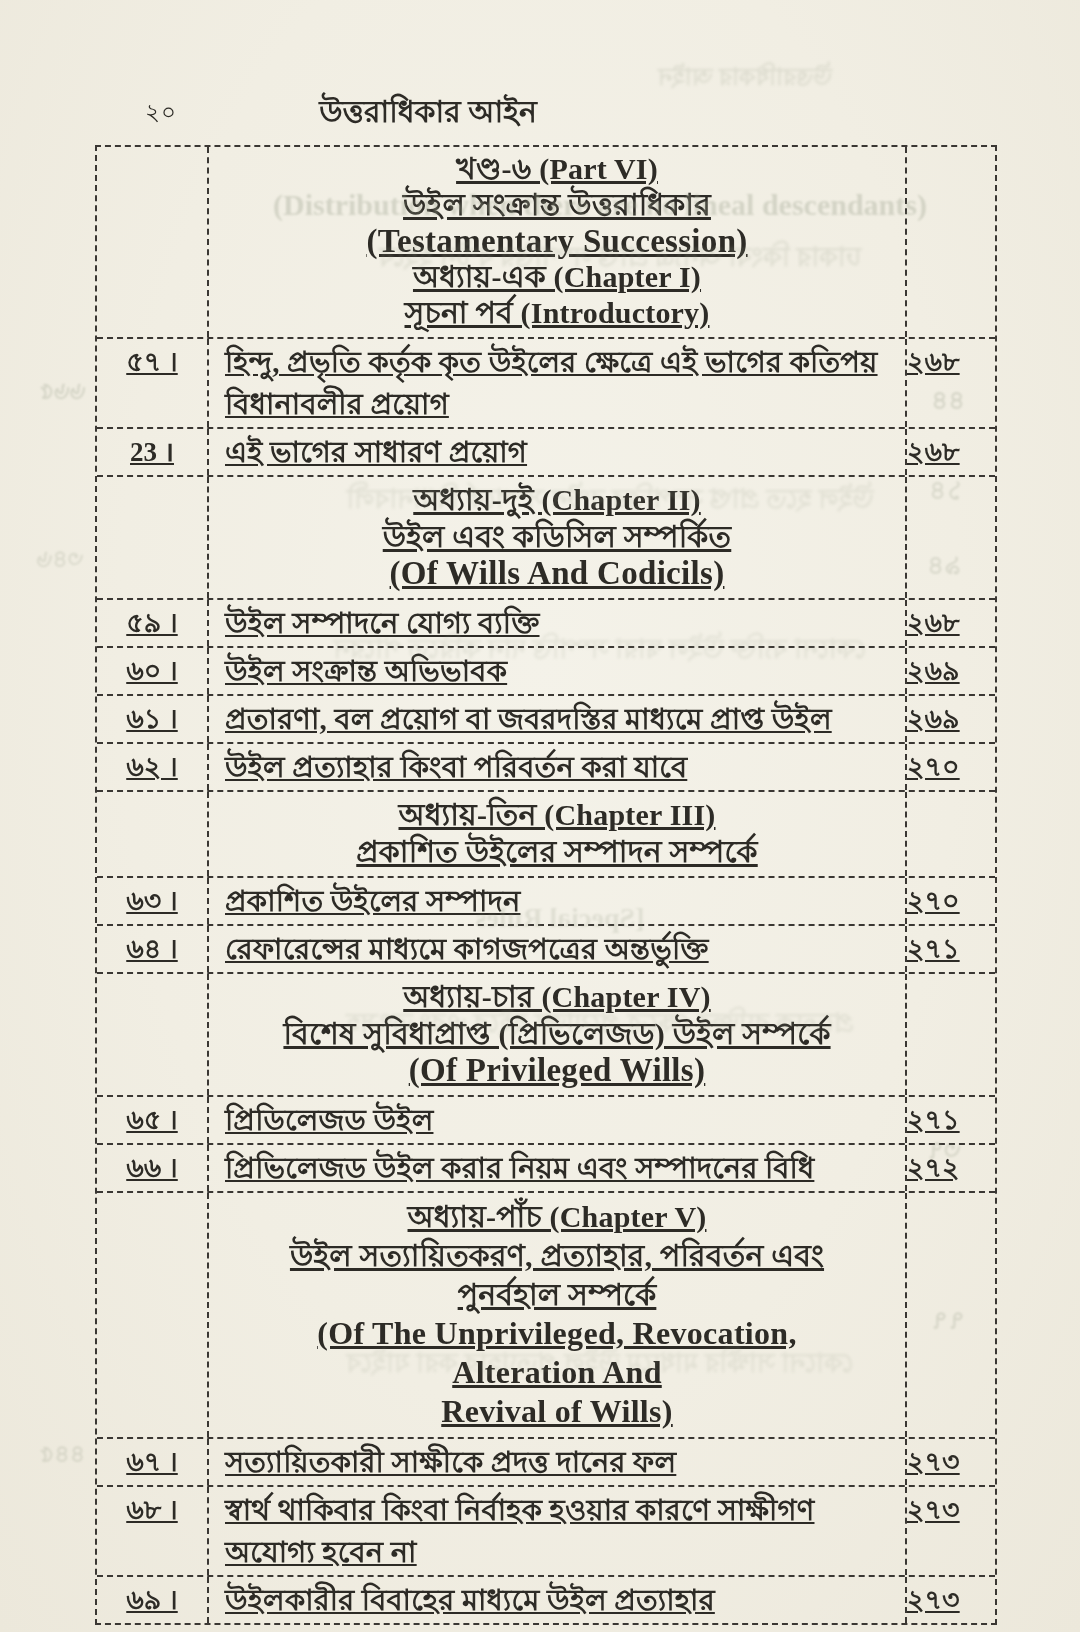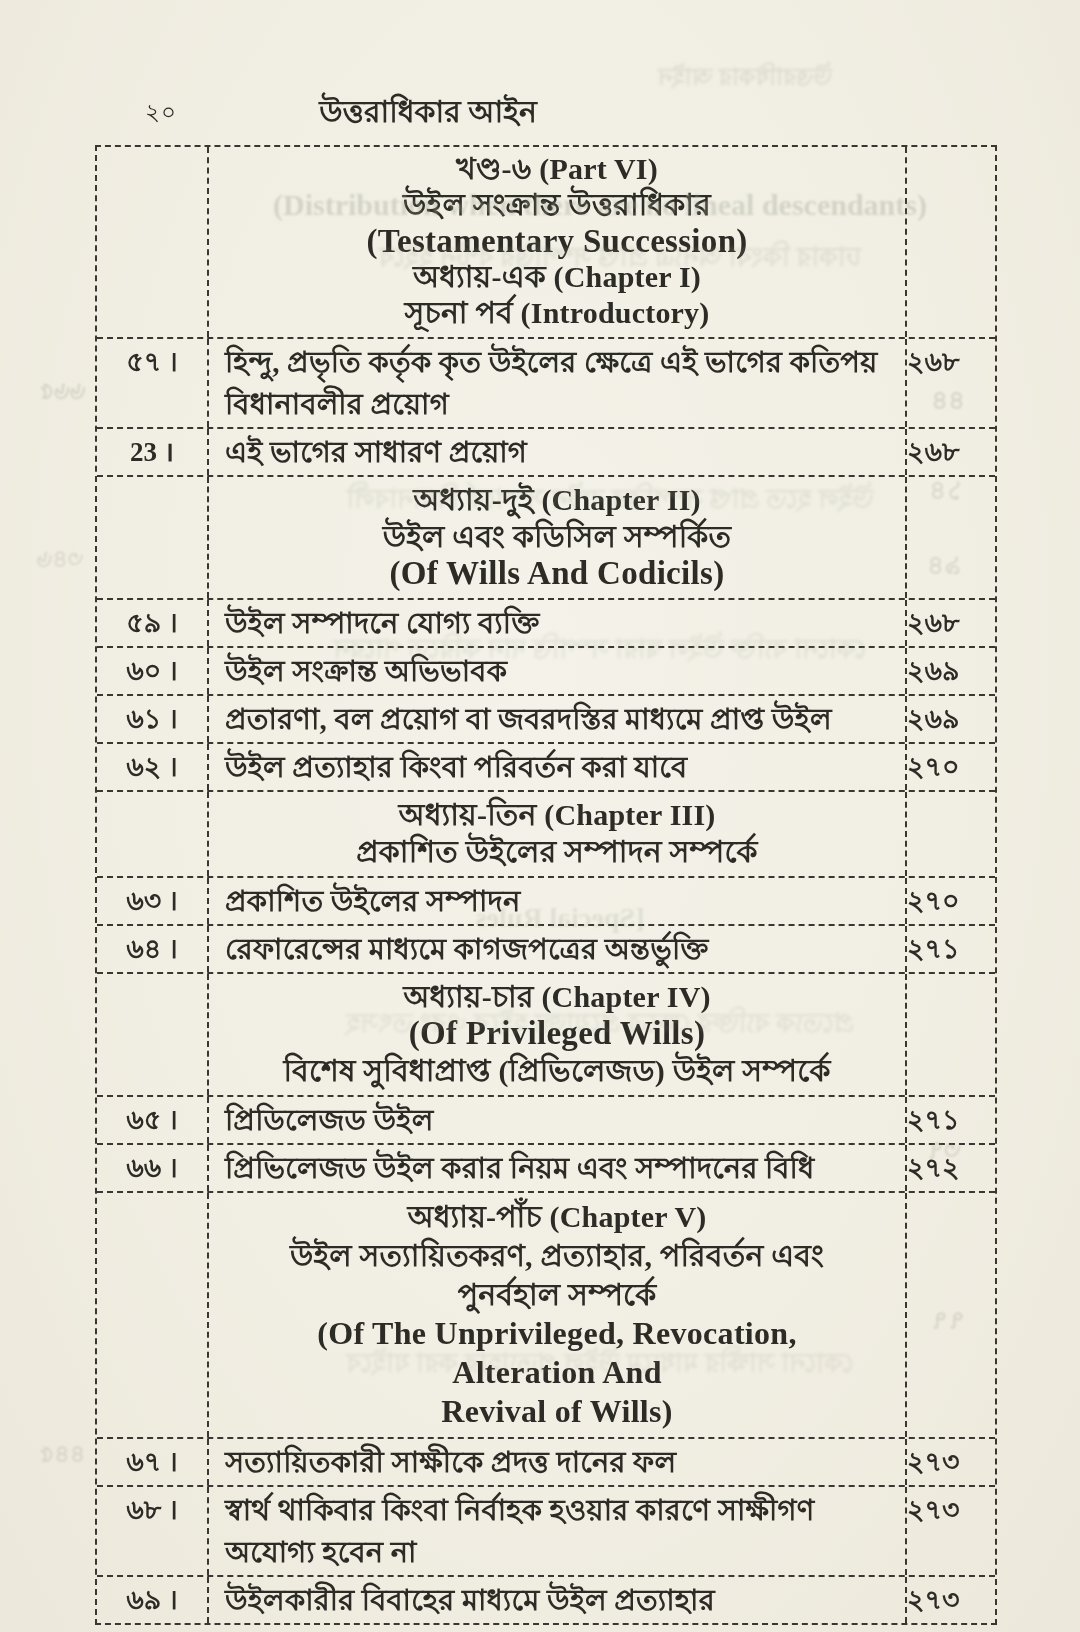--- a/index.html
+++ b/index.html
@@ -18,21 +18,21 @@
     font-size:30px;font-weight:700;
   }
   
   .toc-table{
     position:absolute;left:95px;top:145px;width:898px;
     border:2px dashed #3a3733;
     background:transparent;
   }
   .row{display:flex;border-bottom:2px dashed #3a3733;}
   .row:last-child{border-bottom:none;}
-  .cell{box-sizing:border-box;}
+  .cell{box-sizing:border-box;text-decoration:underline;}
   .serial{
     width:112px;flex:0 0 112px;border-right:2px dashed #3a3733;
     text-align:center;font-size:27px;font-weight:700;line-height:42px;padding-top:2px;
   }
   .pageno{
     width:90px;flex:0 0 90px;border-left:2px dashed #3a3733;
     font-size:27px;font-weight:700;line-height:42px;padding-top:2px;
   }
   .desc{
     flex:1;font-size:29px;font-weight:700;line-height:42px;
@@ -128,22 +128,22 @@
     </div>
     <div class="row entry">
       <div class="cell serial">৬৪ ।</div>
       <div class="cell desc">রেফারেন্সের মাধ্যমে কাগজপত্রের অন্তর্ভুক্তি</div>
       <div class="cell pageno">২৭১</div>
     </div>
     <div class="row chapter lines-3">
       <div class="cell serial"></div>
       <div class="cell desc">
         <div class="line">অধ্যায়-চার (Chapter IV)</div>
+        <div class="line">বিশেষ সুবিধাপ্রাপ্ত (প্রিভিলেজড) উইল সম্পর্কে</div>
         <div class="line en">(Of Privileged Wills)</div>
-        <div class="line">বিশেষ সুবিধাপ্রাপ্ত (প্রিভিলেজড) উইল সম্পর্কে</div>
       </div>
       <div class="cell pageno"></div>
     </div>
     <div class="row entry">
       <div class="cell serial">৬৫ ।</div>
       <div class="cell desc">প্রিডিলেজড উইল</div>
       <div class="cell pageno">২৭১</div>
     </div>
     <div class="row entry">
       <div class="cell serial">৬৬ ।</div>

